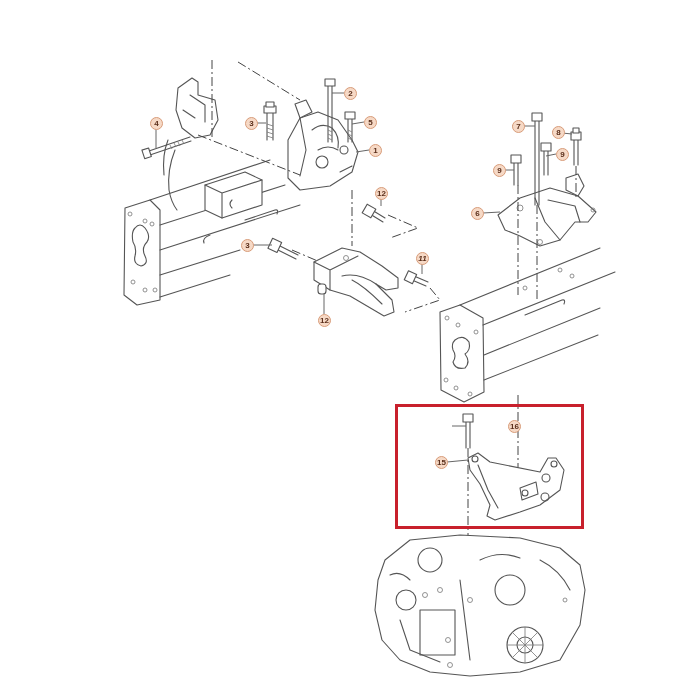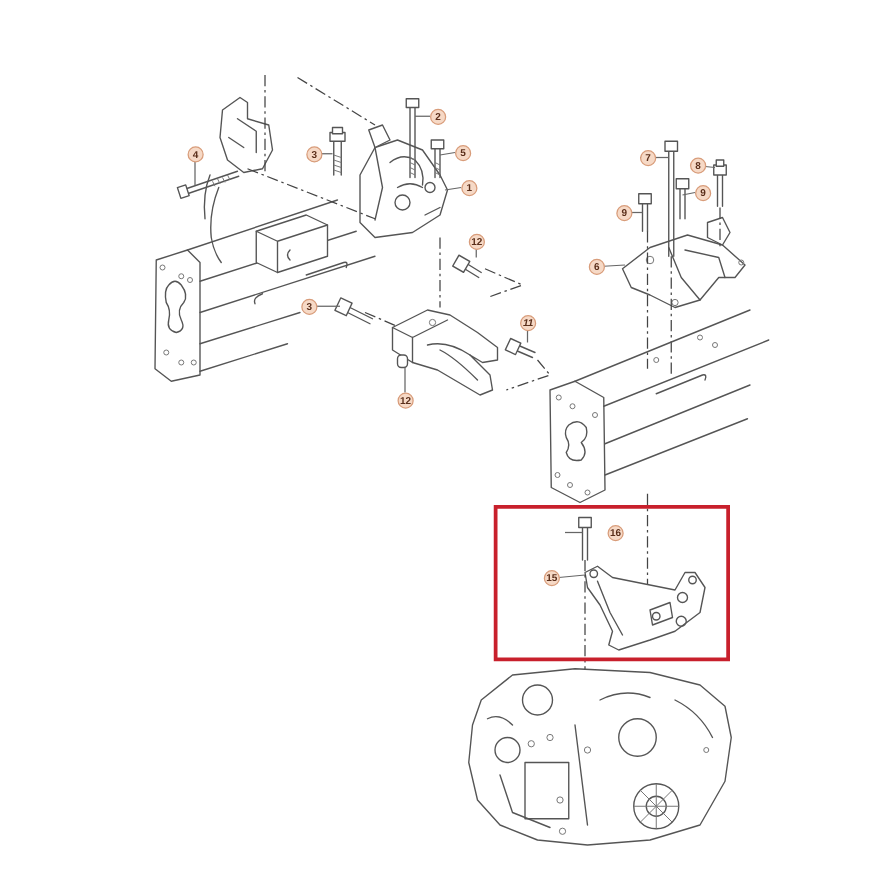--- a/index.html
+++ b/index.html
@@ -235,14 +235,14 @@
 <div class="callout" style="left:477px;top:213px;">6</div>
 <div class="callout" style="left:518px;top:126px;">7</div>
 <div class="callout" style="left:558px;top:132px;">8</div>
 <div class="callout" style="left:499px;top:170px;">9</div>
 <div class="callout" style="left:562px;top:154px;">9</div>
 <div class="callout" style="left:324px;top:320px;">12</div>
 <div class="callout" style="left:422px;top:258px;font-style:italic;">11</div>
 <div class="callout" style="left:381px;top:193px;">12</div>
 <div class="callout" style="left:247px;top:245px;">3</div>
 <div class="callout" style="left:441px;top:462px;">15</div>
-<div class="callout" style="left:446px;top:426px;margin-left:40px;">16</div>
+<div class="callout" style="left:468px;top:426px;margin-left:40px;">16</div>
 </div>
 
 </body></html>

